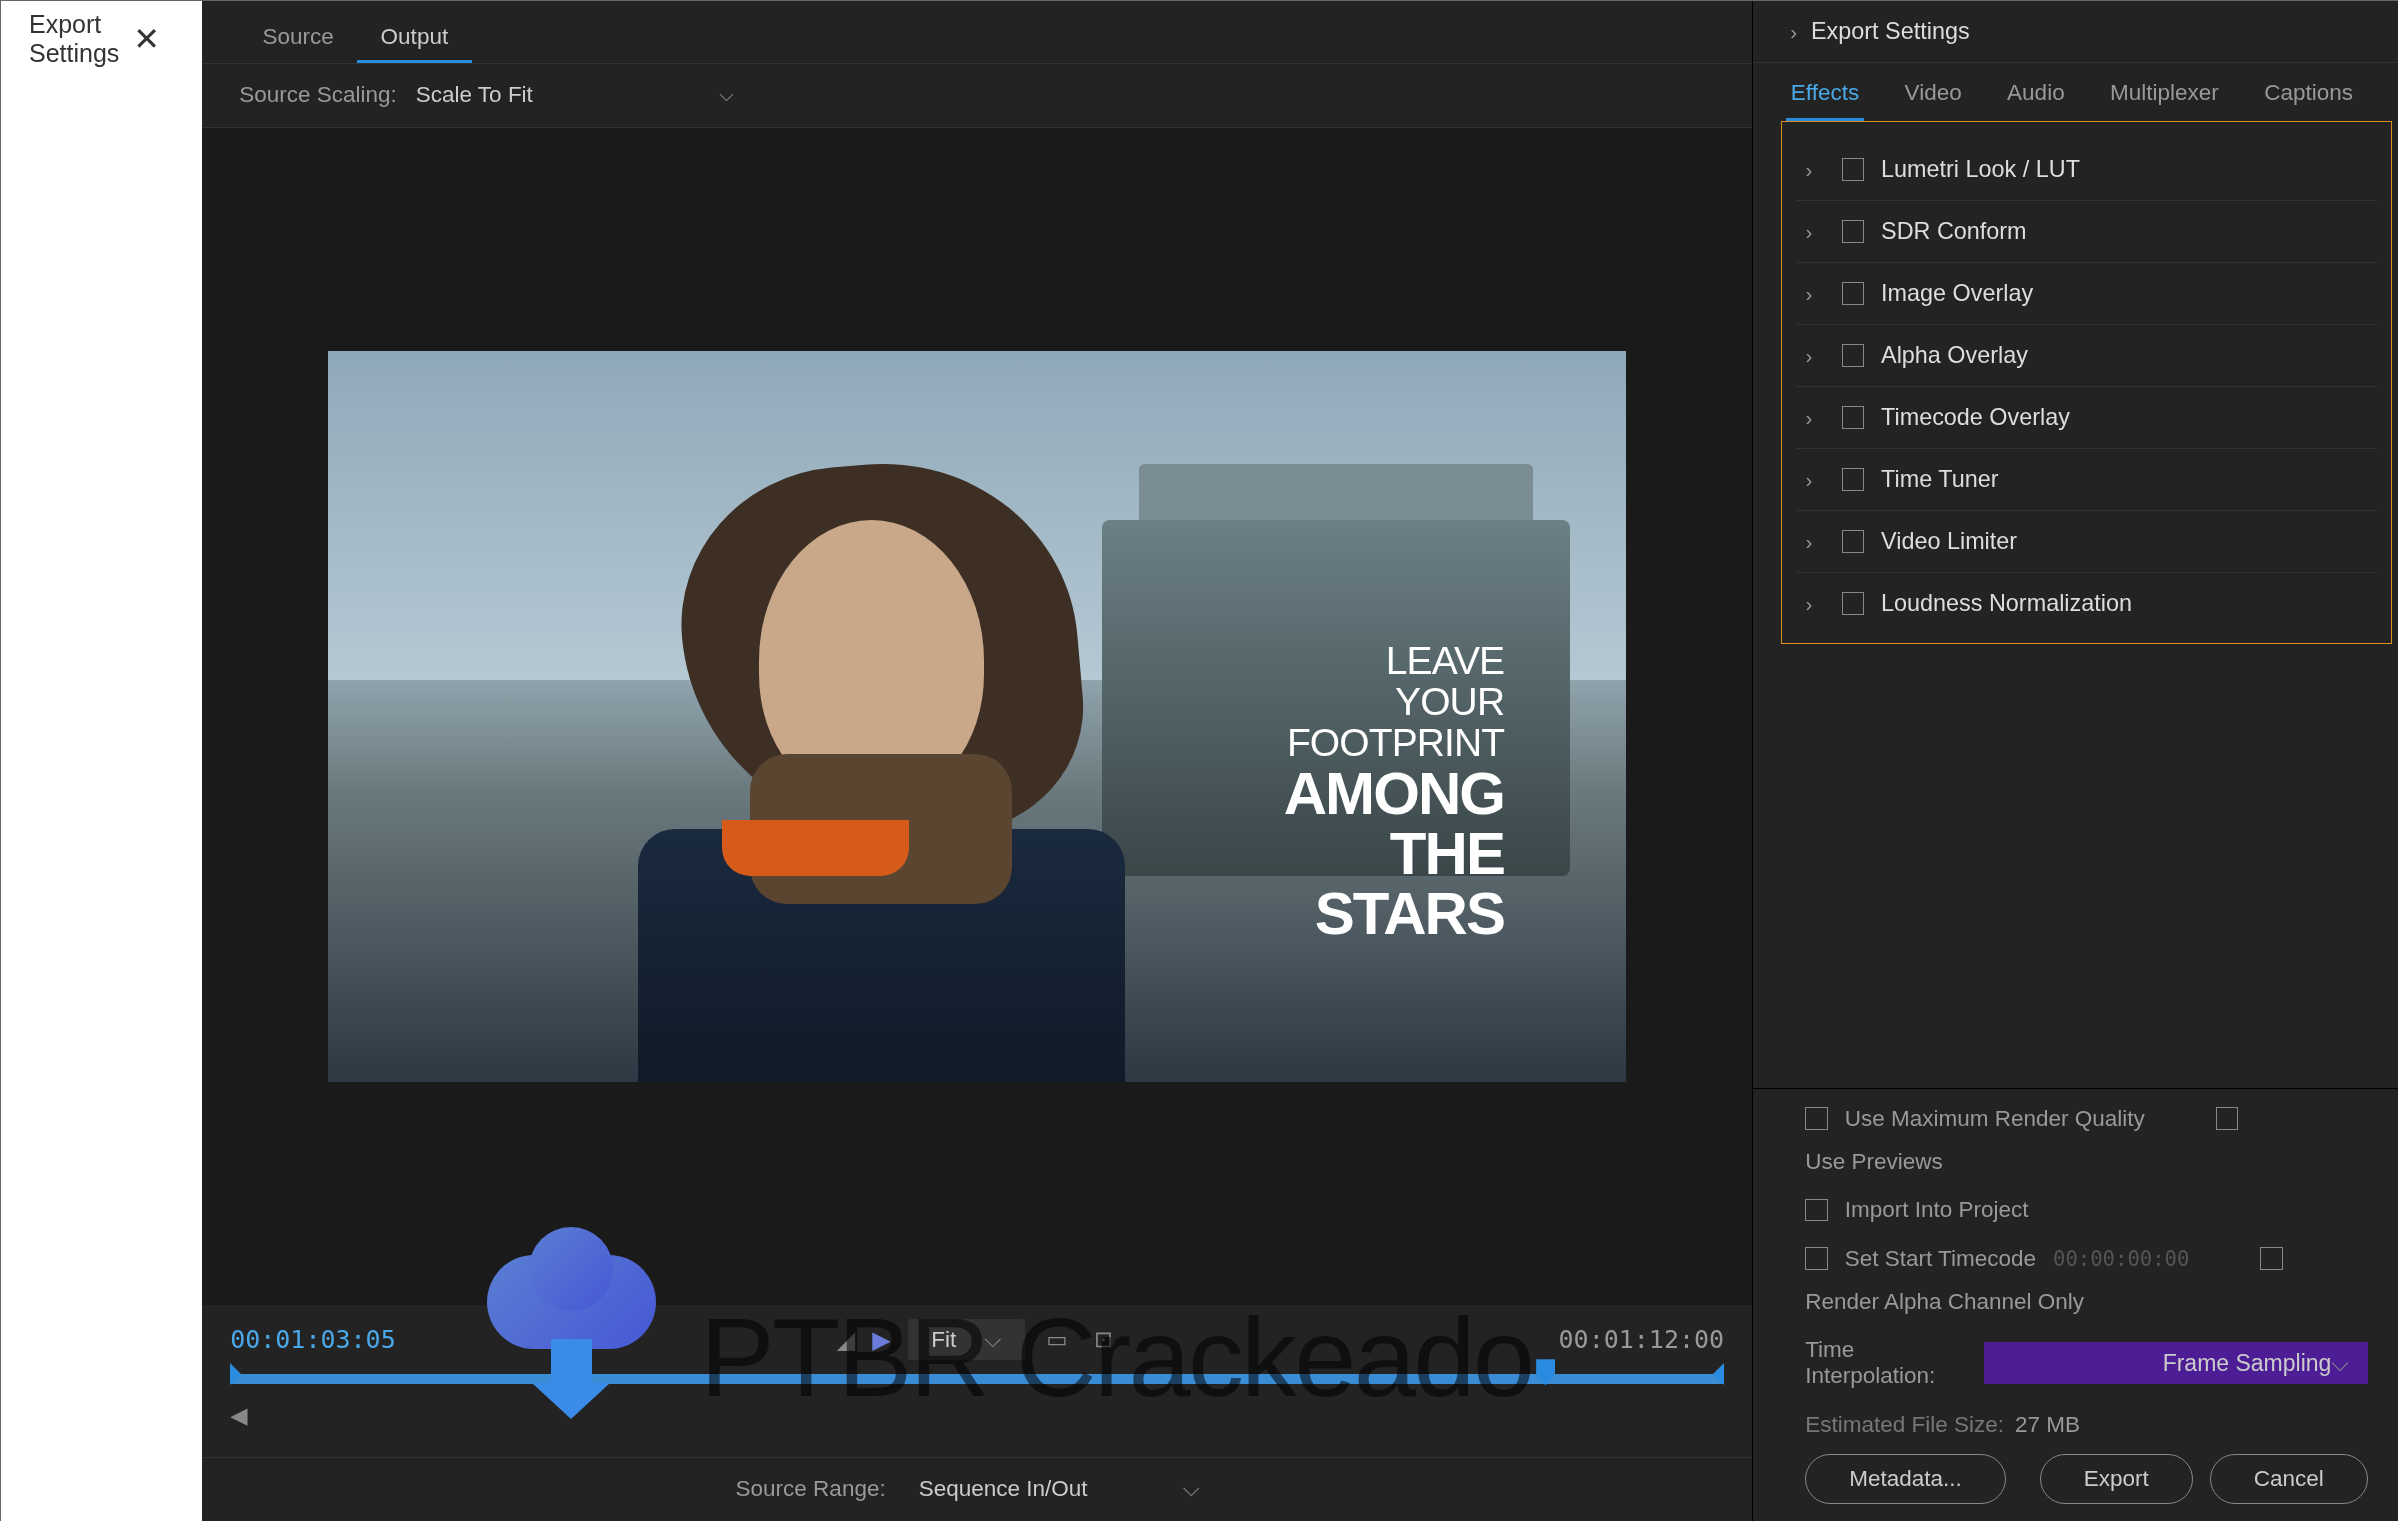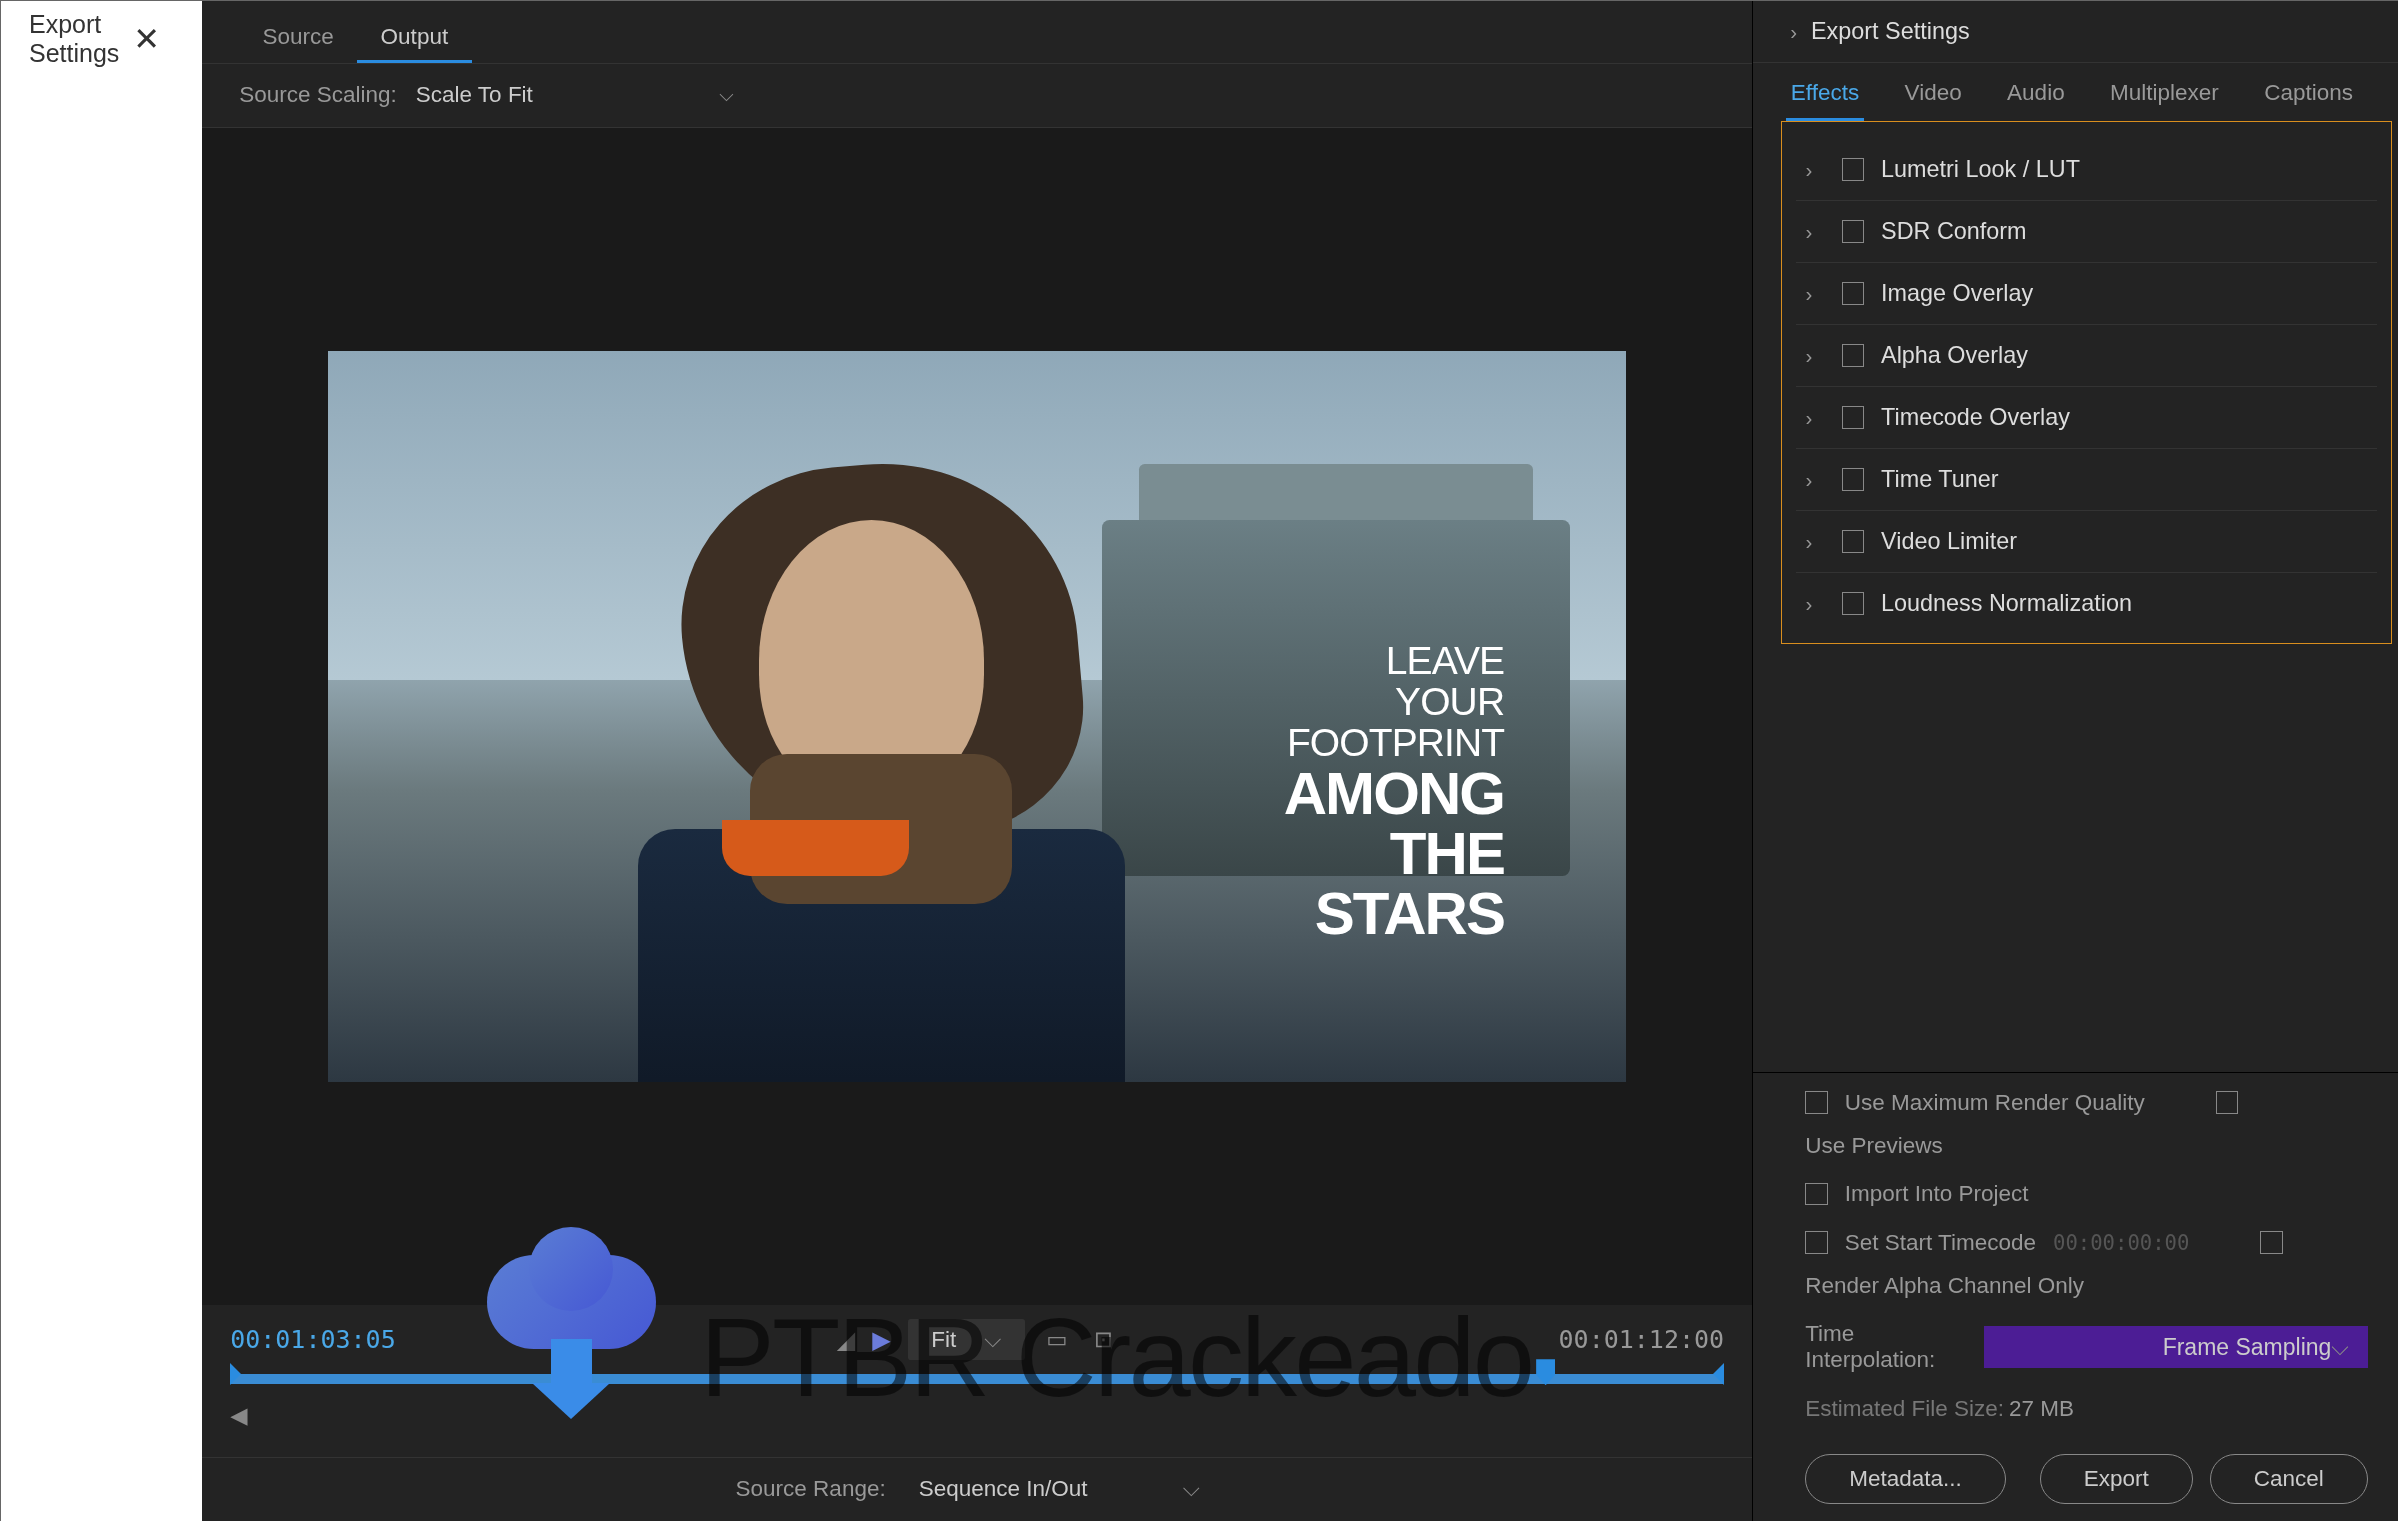--- a/index.html
+++ b/index.html
@@ -60,21 +60,21 @@
 .expand{color:#999;font-size:20.6px;width:19px}
 .checkbox{width:22.5px;height:22.5px;border:1.9px solid #888;background:transparent;cursor:pointer}
 .effect-label{color:#ddd;font-size:23.4px}
 .bottom-options{padding:17px 52px;border-top:0.9px solid #000}
 .opt-row{display:flex;align-items:center;gap:17px;margin-bottom:22.5px;flex-wrap:wrap}
 .opt-label{color:#999;font-size:22.5px}
 .spacer{width:37px}
 .tc-placeholder{color:#555;font-size:20.6px;font-family:monospace}
 .ti-row{display:flex;align-items:center;gap:19px;margin-bottom:22.5px}
 .ti-dropdown{background:#4c1d95;color:#ccc;padding:7.5px 19px;font-size:23px;display:flex;align-items:center;justify-content:flex-end;min-width:384px;cursor:pointer;border:none}
-.est-row{display:flex;align-items:flex-start;gap:5px;margin-bottom:32px}
+.est-row{display:flex;align-items:flex-start;gap:11px;margin-bottom:16px}
 .est-label{color:#777;font-size:22.5px}
 .est-value{color:#999;font-size:22.5px}
 .buttons-row{display:flex;gap:17px;align-items:center}
 .btn{background:transparent;border:1.4px solid #888;color:#ccc;padding:11.2px 43px;font-size:22.5px;border-radius:28px;cursor:pointer}
 .btn-spacer{flex:1}
 .watermark-cloud{position:absolute;left:487px;top:1255px;width:178px;height:150px;pointer-events:none}
 .cloud{position:absolute;top:0;left:0;width:169px;height:94px;background:linear-gradient(135deg,#5a7dd4 0%,#4658d4 100%);border-radius:47px}
 .cloud::before{content:"";position:absolute;top:-28px;left:42px;width:84px;height:84px;background:linear-gradient(135deg,#5a7dd4 0%,#4658d4 100%);border-radius:50%}
 .arrow-down{position:absolute;top:84px;left:64px;width:41px;height:52px;background:#3a8ce8}
 .arrow-down::after{content:"";position:absolute;bottom:-28px;left:-19px;width:0;height:0;border-left:39px solid transparent;border-right:39px solid transparent;border-top:36px solid #3a8ce8}

